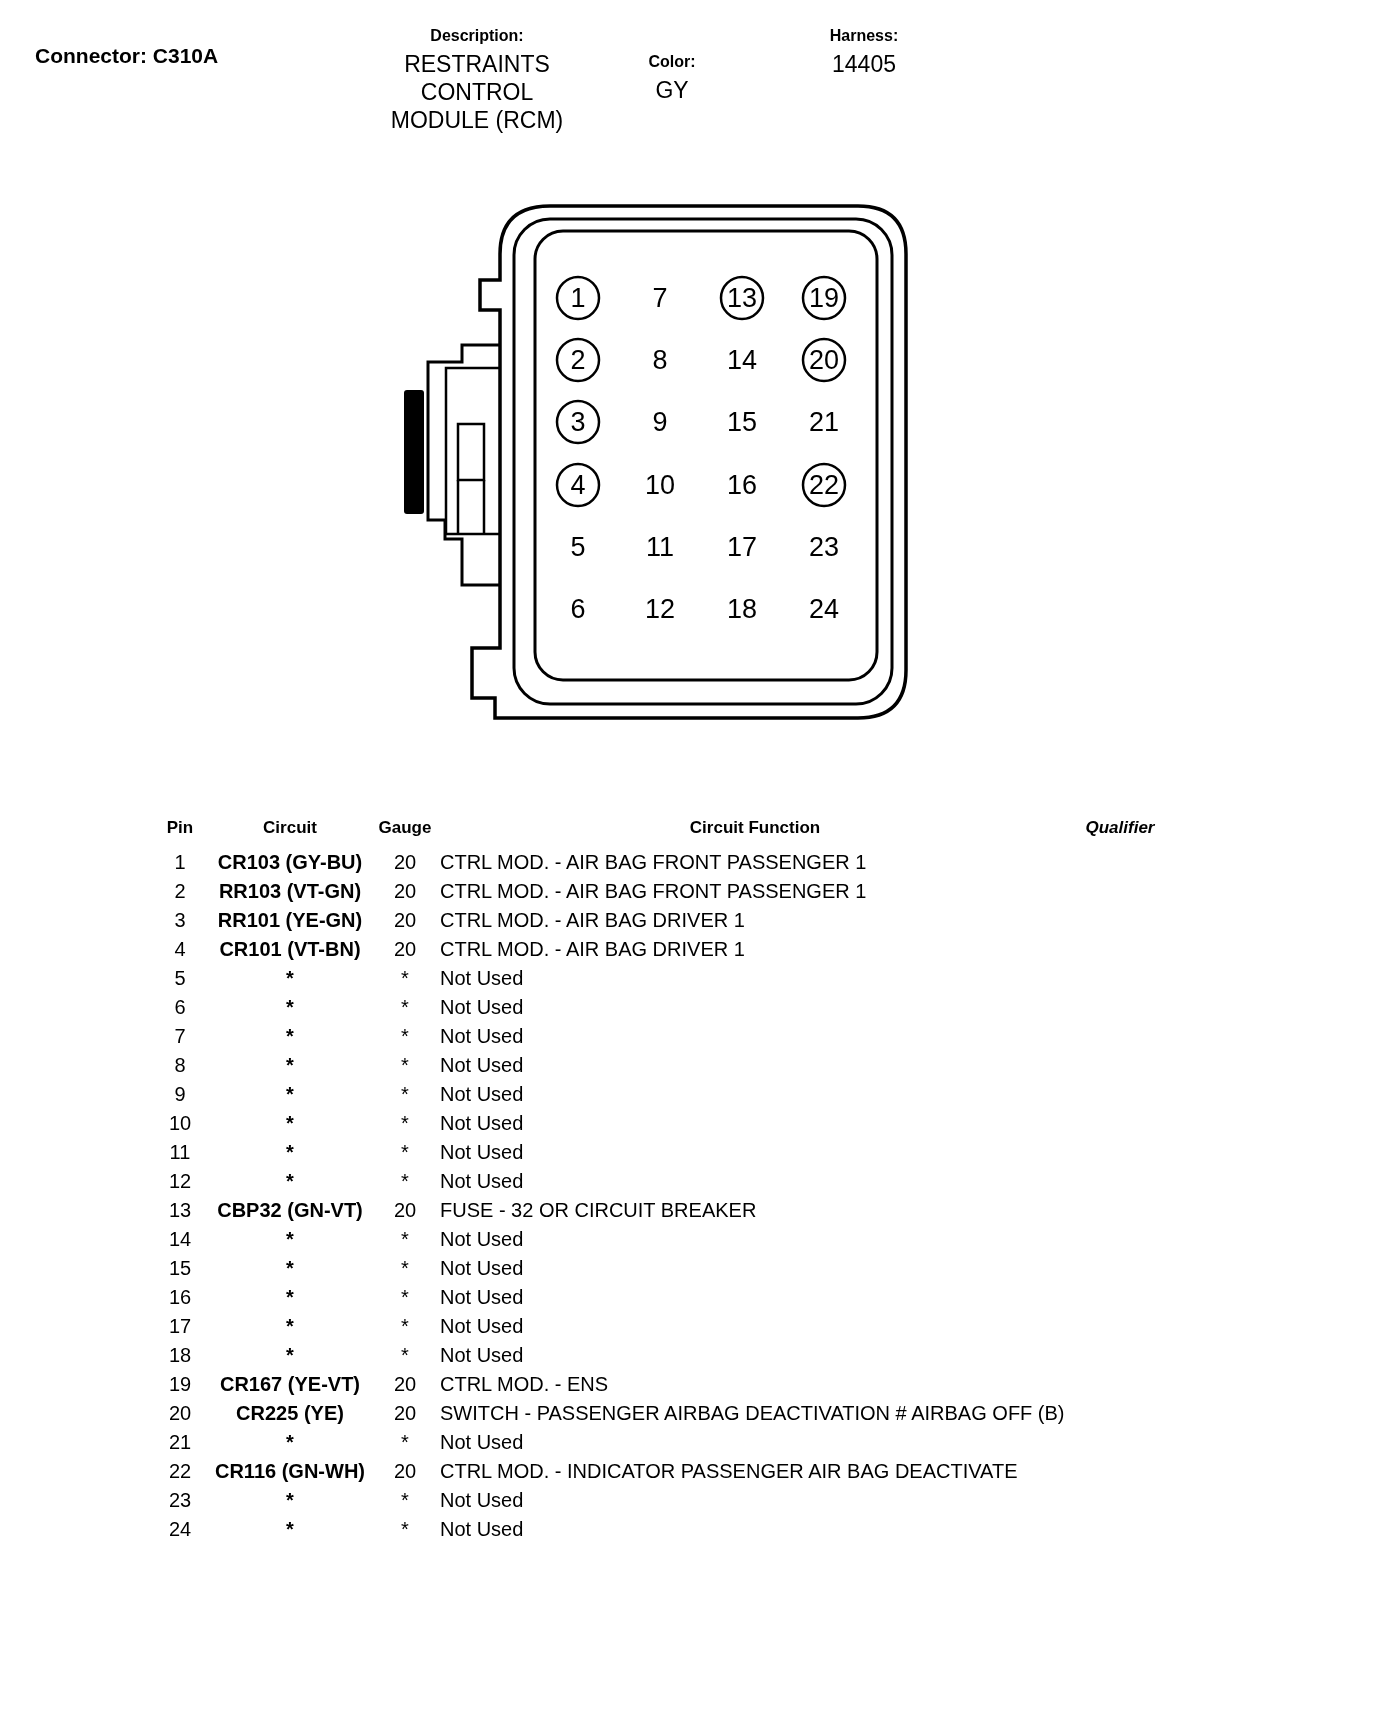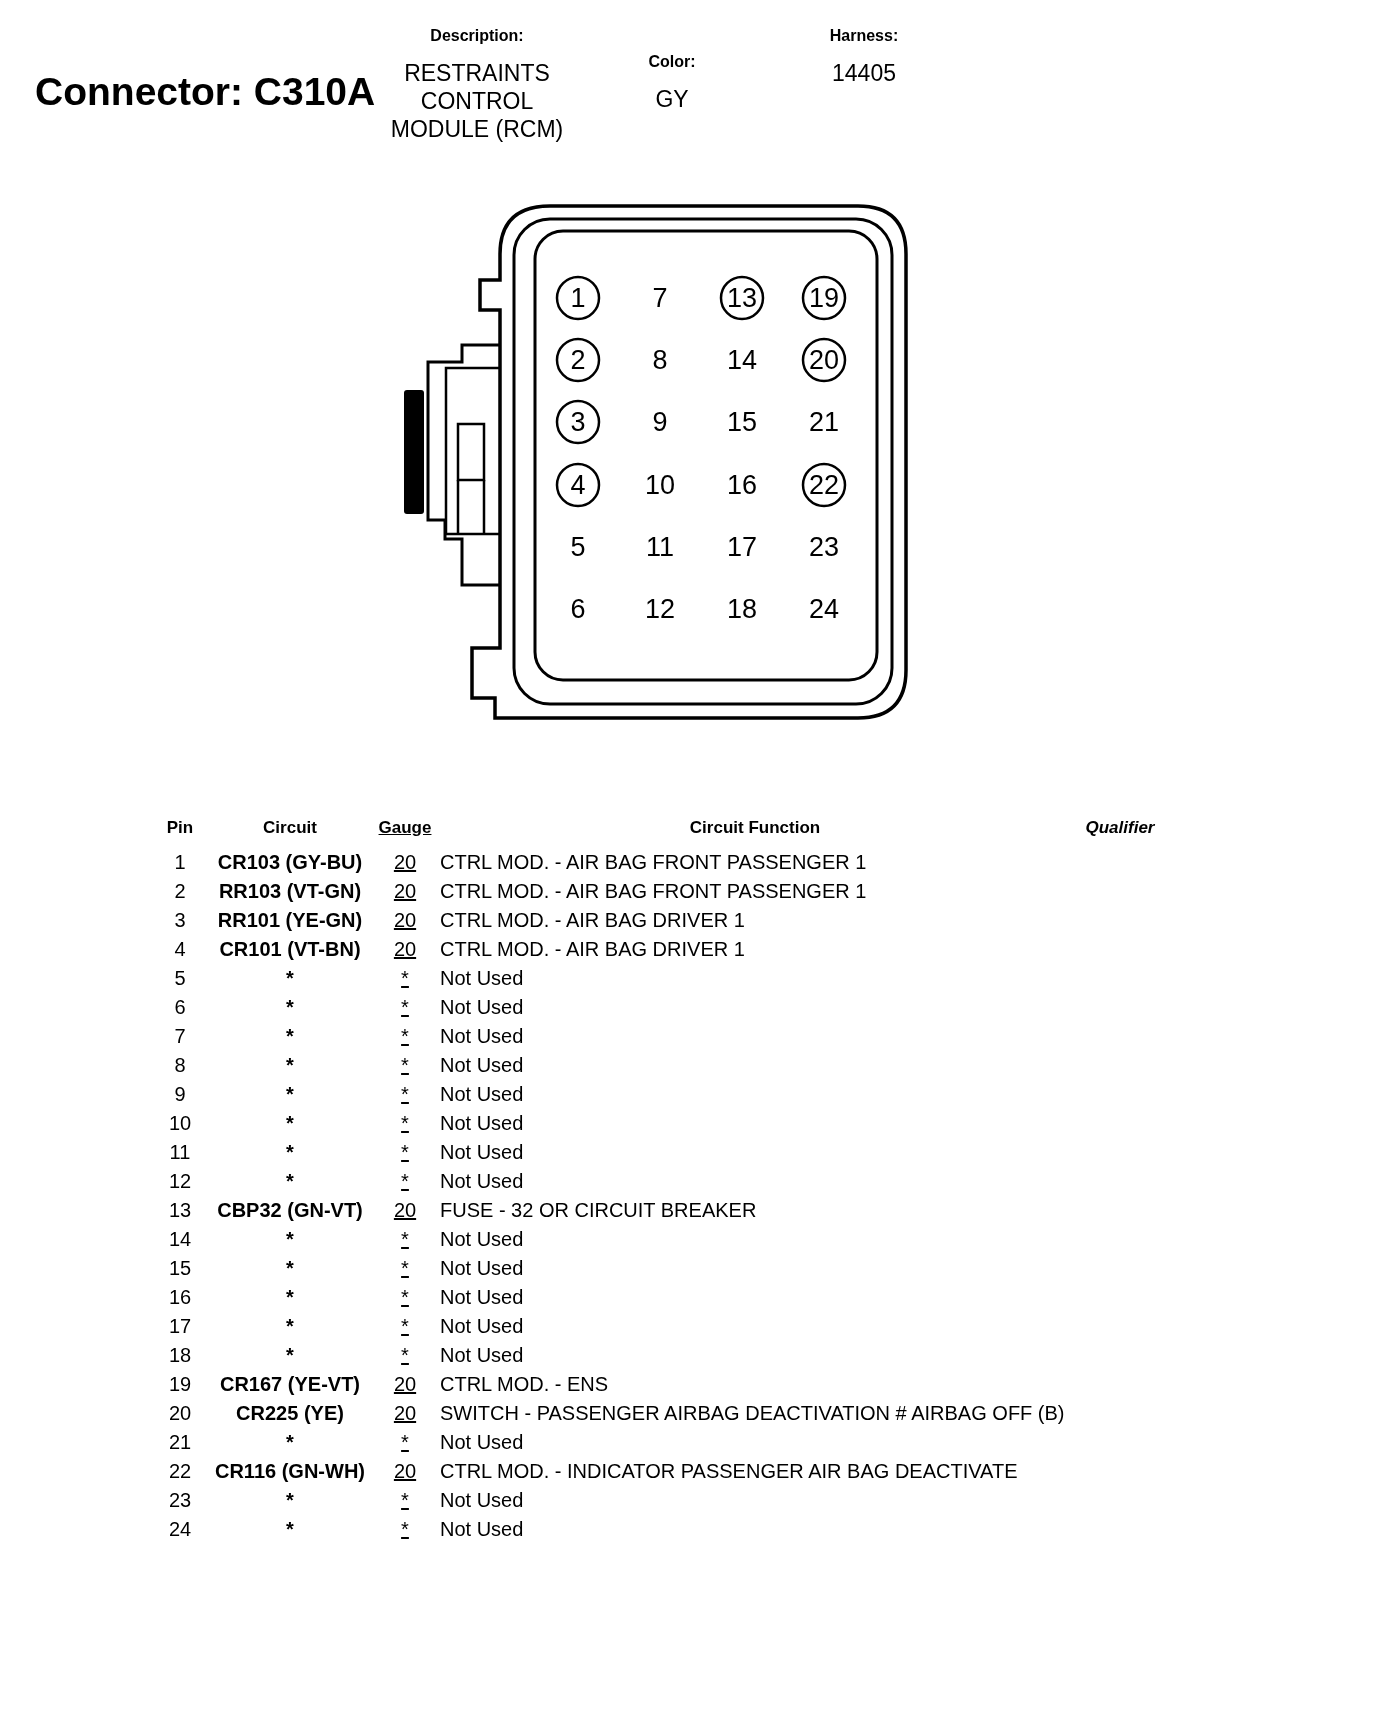--- a/index.html
+++ b/index.html
@@ -1,38 +1,38 @@
 <!DOCTYPE html>
 <html><head>
 <meta charset="utf-8">
 <style>
   * { box-sizing: border-box; }
   html, body { margin: 0; padding: 0; background: #fff; }
   body { font-family: "Liberation Sans", sans-serif; color: #000; }
   .page { position: relative; width: 1392px; height: 1714px; background: #fff; overflow: hidden; }
 
-  .connector-title { position: absolute; left: 35px; top: 70px; font-size: 39px; font-weight: bold; white-space: nowrap; }
+  .connector-title { position: absolute; left: 35px; top: 44px; font-size: 21px; font-weight: bold; white-space: nowrap; }
 
   .hdr { position: absolute; text-align: center; }
   .hdr .lbl { font-size: 16px; font-weight: bold; line-height: 28px; }
-  .hdr .val { font-size: 23px; margin-top: 9px; line-height: 28px; }
+  .hdr .val { font-size: 23px; margin-top: 0; line-height: 28px; }
   .hdr-desc    { left: 372px; top: 22px; width: 210px; }
   .hdr-color   { left: 617px; top: 48px; width: 110px; }
   .hdr-harness { left: 789px; top: 22px; width: 150px; }
   .hdr-base    { left: 1057px; top: 22px; width: 180px; }
 
   .connector-svg { position: absolute; left: 400px; top: 198px; width: 520px; height: 530px; }
   .connector-svg text { font-family: "Liberation Sans", sans-serif; }
 
   .pinout-table { position: absolute; left: 150px; top: 818px; border-collapse: collapse; table-layout: fixed; }
   .pinout-table th { font-size: 17px; font-weight: bold; padding: 0 0 10px 0; white-space: nowrap; }
   .pinout-table td { font-size: 20px; height: 29px; padding: 0; white-space: nowrap; overflow: visible; }
   .c0 { width: 60px;  text-align: center; }
   .c1 { width: 160px; text-align: center; font-weight: bold; }
-  .c2 { width: 70px;  text-align: center; text-decoration: underline; }
+  .c2 { width: 70px;  text-align: center; }
   .c3 { width: 630px; text-align: left; margin-left: 29px; }
   th.c3 { text-align: center; }
   .c4 { width: 100px; text-align: center; font-style: italic; }
 </style>
 </head>
 <body>
 
 <div class="page">
 
   <div class="connector-title">Connector: C310A</div>

